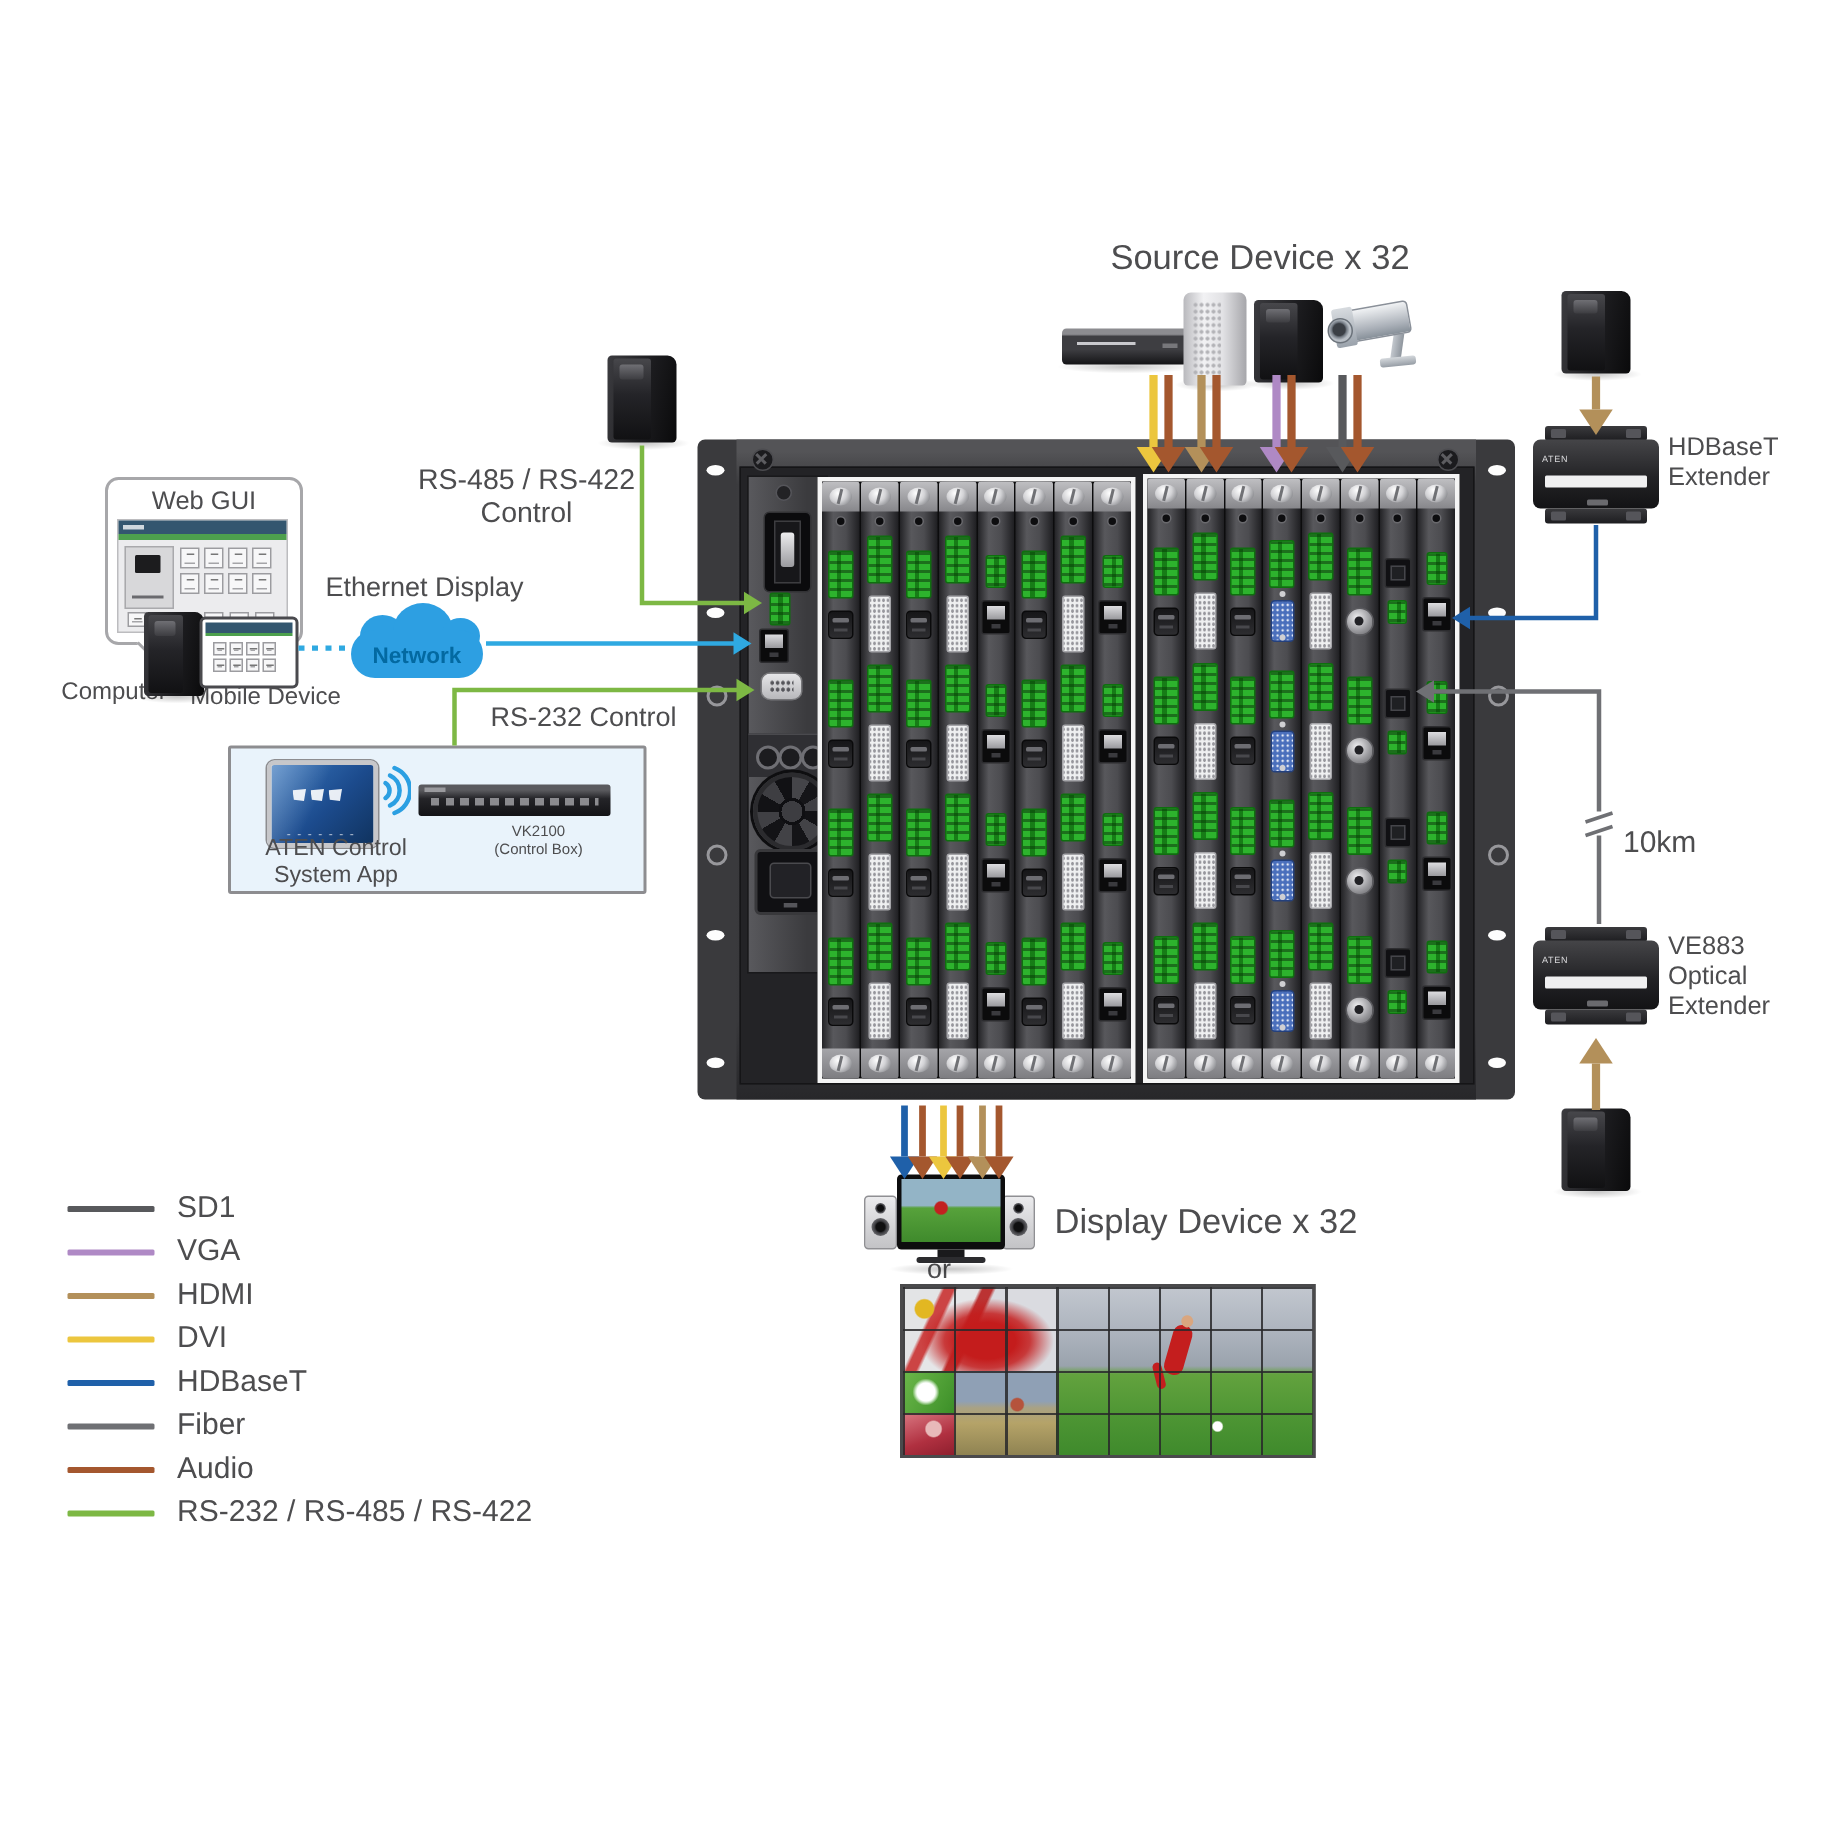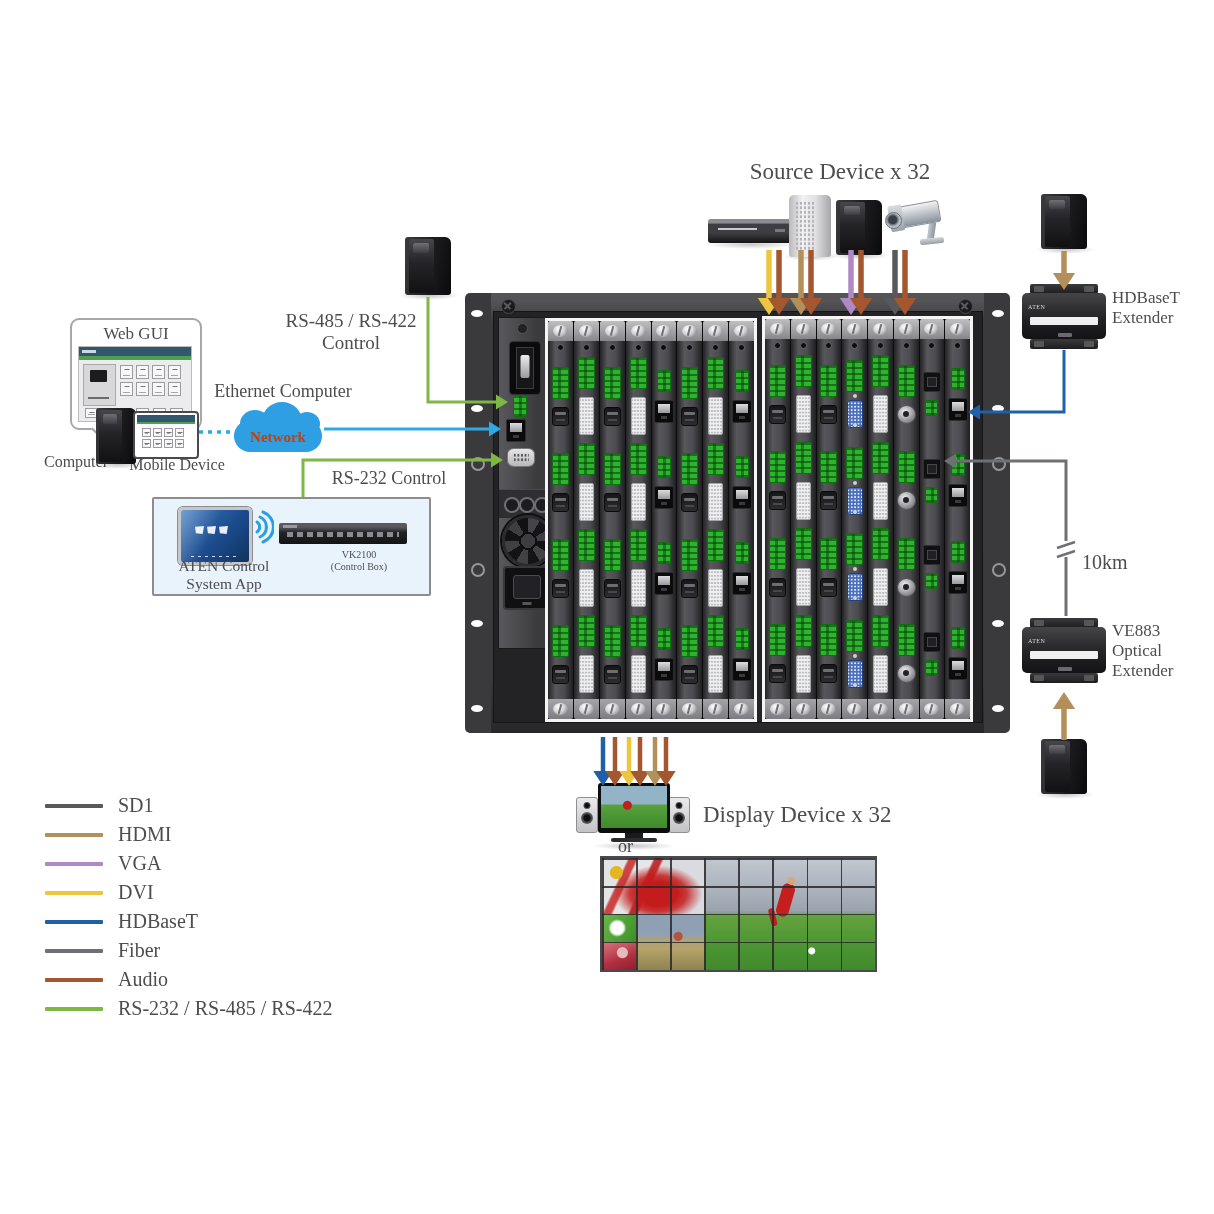--- a/index.html
+++ b/index.html
@@ -1,17 +1,17 @@
 <!DOCTYPE html>
 <html><head>
 <meta charset="utf-8">
 <style>
   html,body{margin:0;padding:0;background:#fff;}
   #diagram{position:relative;width:1214px;height:1214px;background:#fff;overflow:hidden;
-           font-family:Liberation Serif, serif;color:#4d4d4f;}
+           font-family:Liberation Sans, sans-serif;color:#4d4d4f;}
   .lbl{position:absolute;color:#4d4d4f;white-space:nowrap;line-height:1.18;}
   .ctr{text-align:center;}
   .big{font-size:23px;}
   .mid{font-size:18px;}
   .sml{font-size:16px;}
 
   
   #wire-layer{position:absolute;left:0;top:0;pointer-events:none;z-index:60;}
 
   
@@ -78,21 +78,21 @@
   .mob-tiles{position:absolute;left:7px;top:15px;width:48px;display:flex;flex-wrap:wrap;gap:2px;}
   .mob-tiles .wg-tile{width:9px;height:9px;}
 
   .cloud{position:absolute;left:230px;top:402px;width:96px;height:56px;z-index:10;}
   .cloud i{position:absolute;background:#2d9fe2;border-radius:50%;}
   .cloud .c1{left:4px;top:18px;width:88px;height:32px;border-radius:16px;}
   .cloud .c2{left:10px;top:8px;width:30px;height:28px;}
   .cloud .c3{left:32px;top:0;width:40px;height:38px;}
   .cloud .c4{left:64px;top:10px;width:26px;height:24px;}
   .cloud span{position:absolute;left:0;top:14px;right:0;bottom:0;display:flex;align-items:center;justify-content:center;
-        color:#c2410c;font-weight:bold;font-size:15px;}
+        color:#0369a1;font-weight:bold;font-size:15px;}
 
   .atenbox{position:absolute;left:152px;top:497px;width:275px;height:95px;background:#e9f3fb;
         border:2px solid #8d8d90;border-radius:2px;z-index:10;}
   .tablet{position:absolute;left:24px;top:8px;width:68px;height:52px;background:linear-gradient(135deg,#3a77bd,#1c4b8d 55%,#10335f);
         border:3px solid #c7c7ca;border-radius:5px;box-shadow:0 0 0 1px #8d8d90;}
   .tablet:before{content:"";position:absolute;inset:0;background:linear-gradient(115deg,rgba(255,255,255,.3),rgba(255,255,255,0) 45%);}
   .tab-glyphs{position:absolute;left:14px;top:16px;display:flex;gap:3px;}
   .tab-glyphs i{width:9px;height:8px;background:rgba(255,255,255,.9);clip-path:polygon(0 10%,100% 0,85% 100%,10% 90%);}
   .tab-dots{position:absolute;left:8px;bottom:4px;width:50px;height:3px;
         background-image:radial-gradient(rgba(255,255,255,.8) 1px,transparent 1.3px);background-size:7px 3px;}
@@ -277,21 +277,21 @@
         <div class="wg-tile"></div>
         <div class="wg-tile"></div>
         <div class="wg-tile"></div>
         <div class="wg-tile"></div>
         <div class="wg-tile"></div>
       </div>
   </div>
   <div class="lbl sml ctr" style="left:30px;top:453px;width:92px;">Computer</div>
   <div class="lbl sml ctr" style="left:115px;top:456px;width:124px;">Mobile Device</div>
 
-  <div class="lbl mid ctr" style="left:195px;top:381px;width:176px;">Ethernet Computer</div>
+  <div class="lbl mid ctr" style="left:195px;top:381px;width:176px;">Ethernet Display</div>
   <div class="cloud">
     <i class="c2"></i>
     <i class="c3"></i>
     <i class="c4"></i>
     <i class="c1"></i>
     <span>Network</span>
   </div>
 
   <div class="tower" style="left:405px;top:237px;width:46px;height:58px;"></div>
   <div class="shadow" style="left:398px;top:291px;width:62px;height:9px;"></div>
@@ -853,26 +853,26 @@
       </div>
     <div class="wallgrid"></div>
   </div>
 
   <div id="legend">
       <div class="legend-row">
         <span class="legend-line" style="background: rgb(88, 89, 92);"></span>
         <span class="legend-label">SD1</span>
       </div>
       <div class="legend-row">
+        <span class="legend-line" style="background: rgb(175, 137, 197);"></span>
+        <span class="legend-label">VGA</span>
+      </div>
+      <div class="legend-row">
         <span class="legend-line" style="background: rgb(179, 144, 90);"></span>
         <span class="legend-label">HDMI</span>
-      </div>
-      <div class="legend-row">
-        <span class="legend-line" style="background: rgb(175, 137, 197);"></span>
-        <span class="legend-label">VGA</span>
       </div>
       <div class="legend-row">
         <span class="legend-line" style="background: rgb(236, 198, 62);"></span>
         <span class="legend-label">DVI</span>
       </div>
       <div class="legend-row">
         <span class="legend-line" style="background: rgb(31, 96, 169);"></span>
         <span class="legend-label">HDBaseT</span>
       </div>
       <div class="legend-row">

